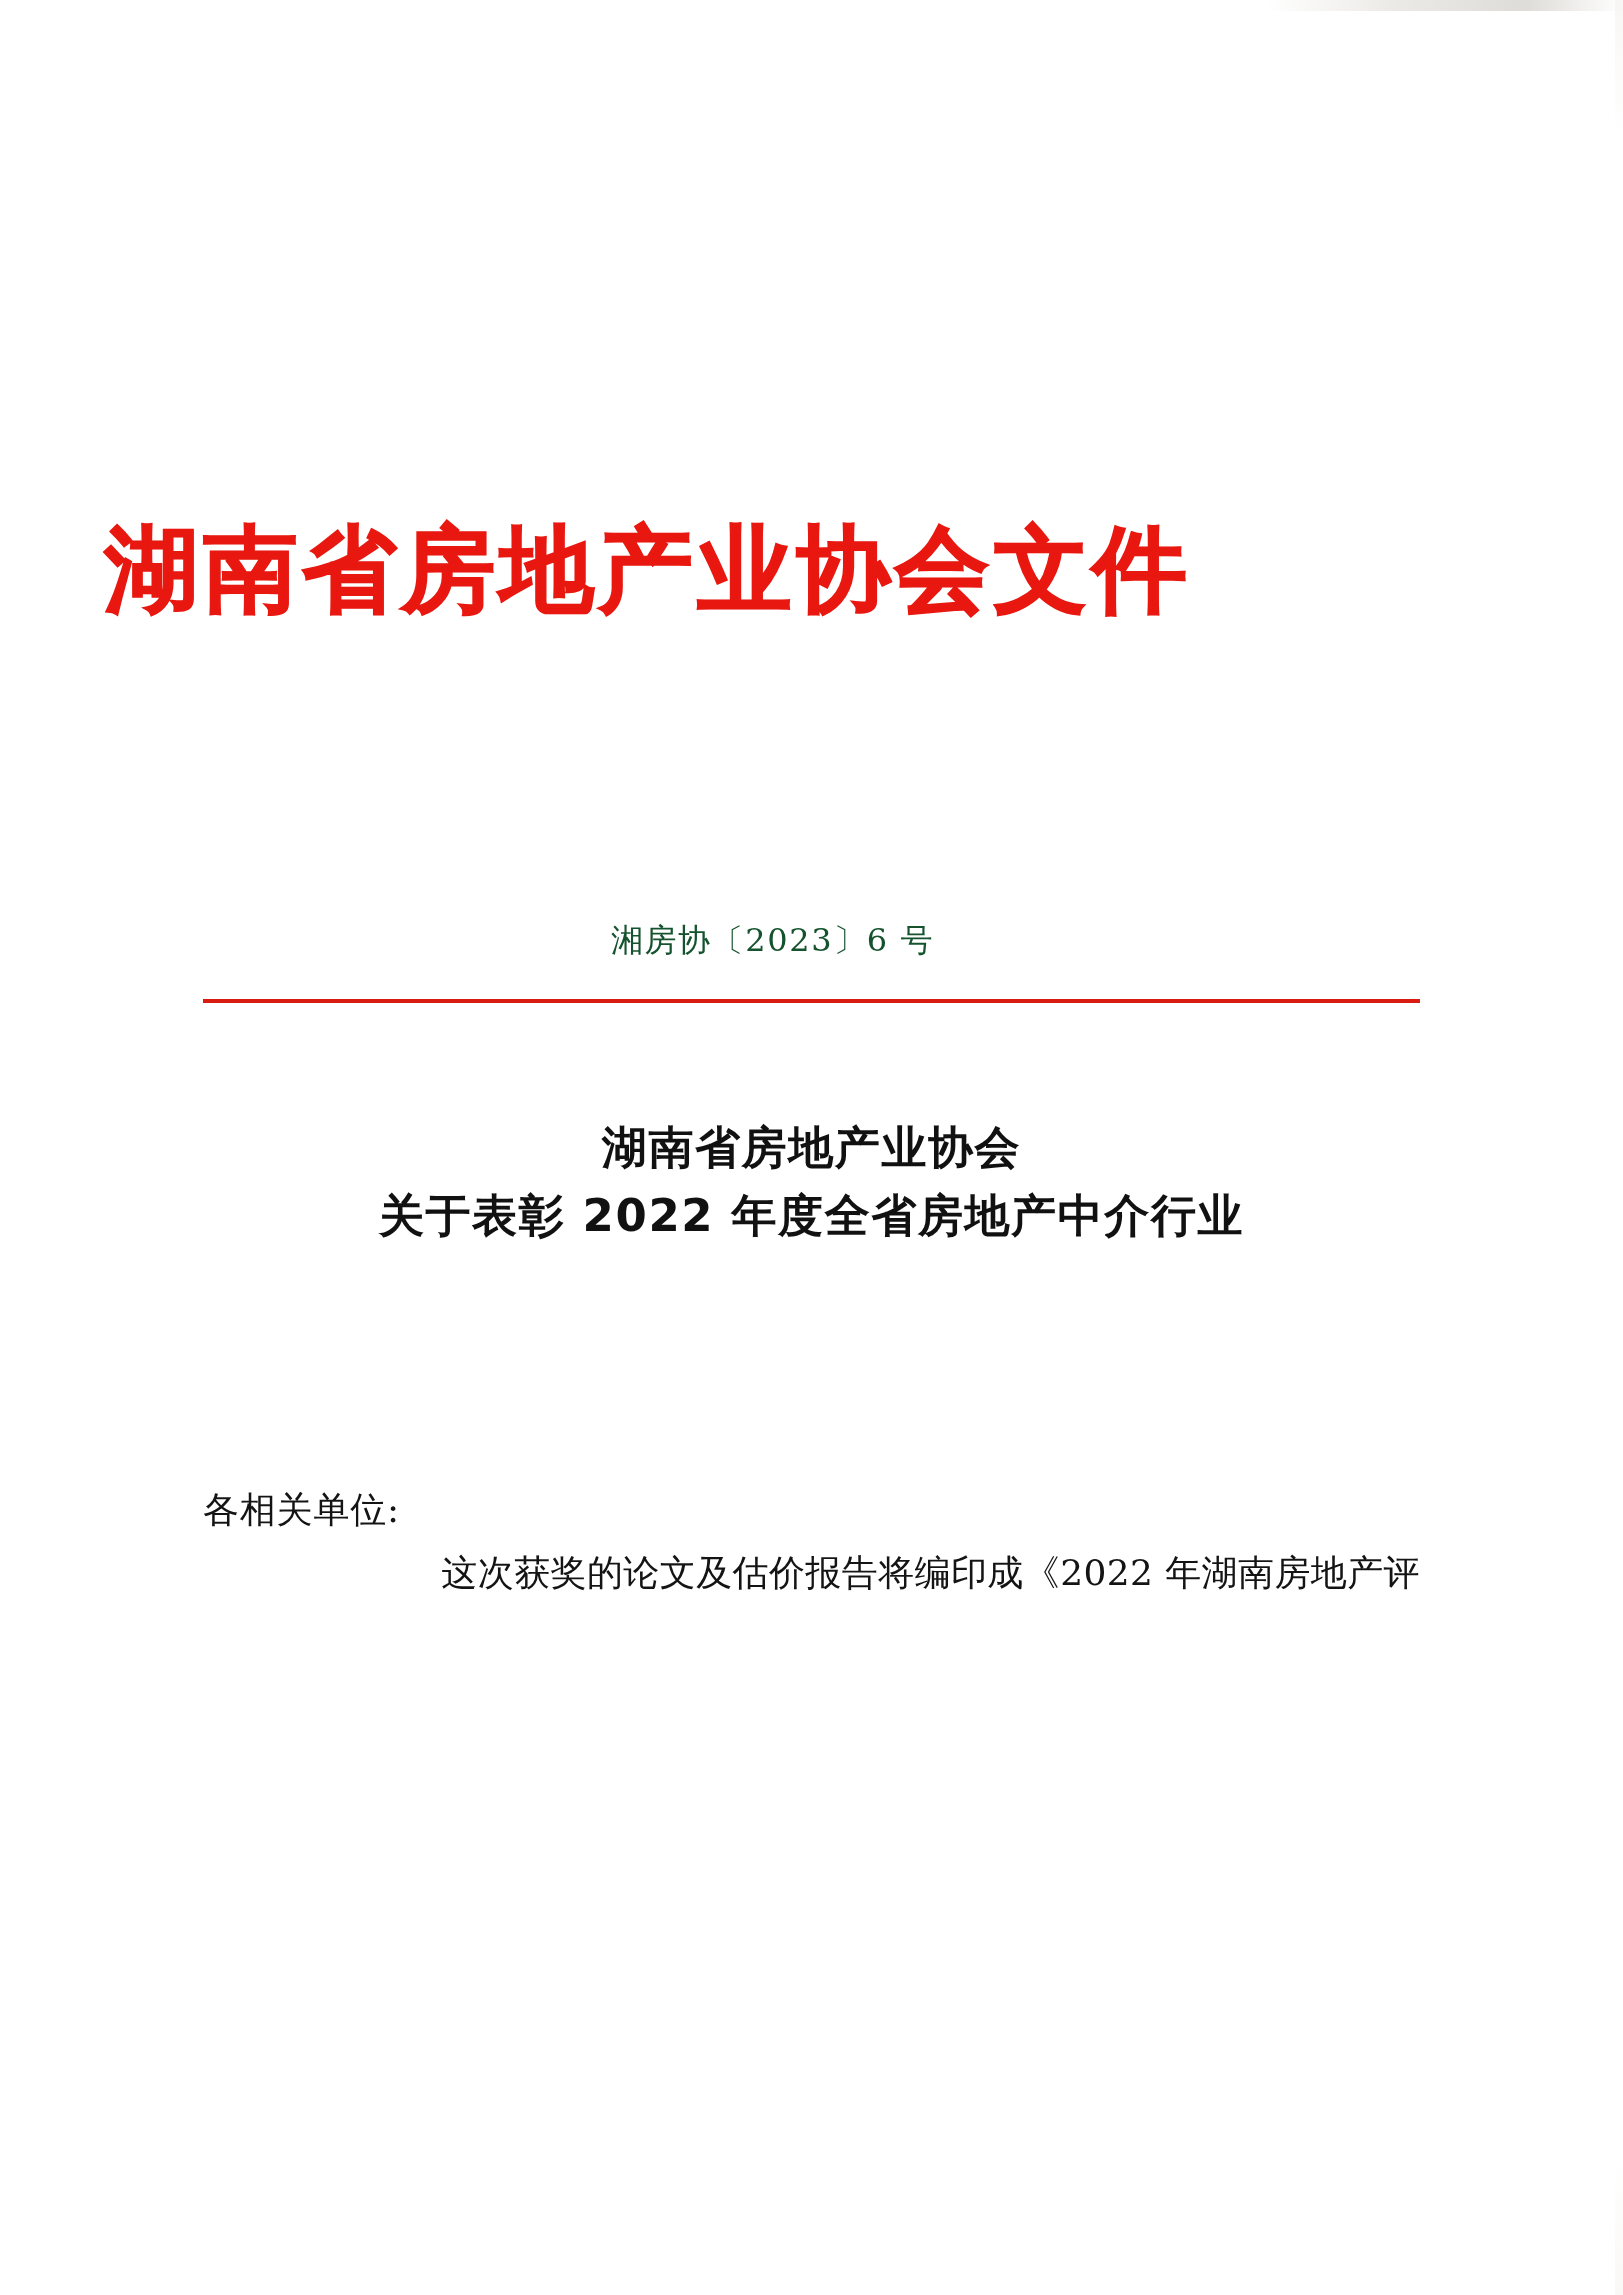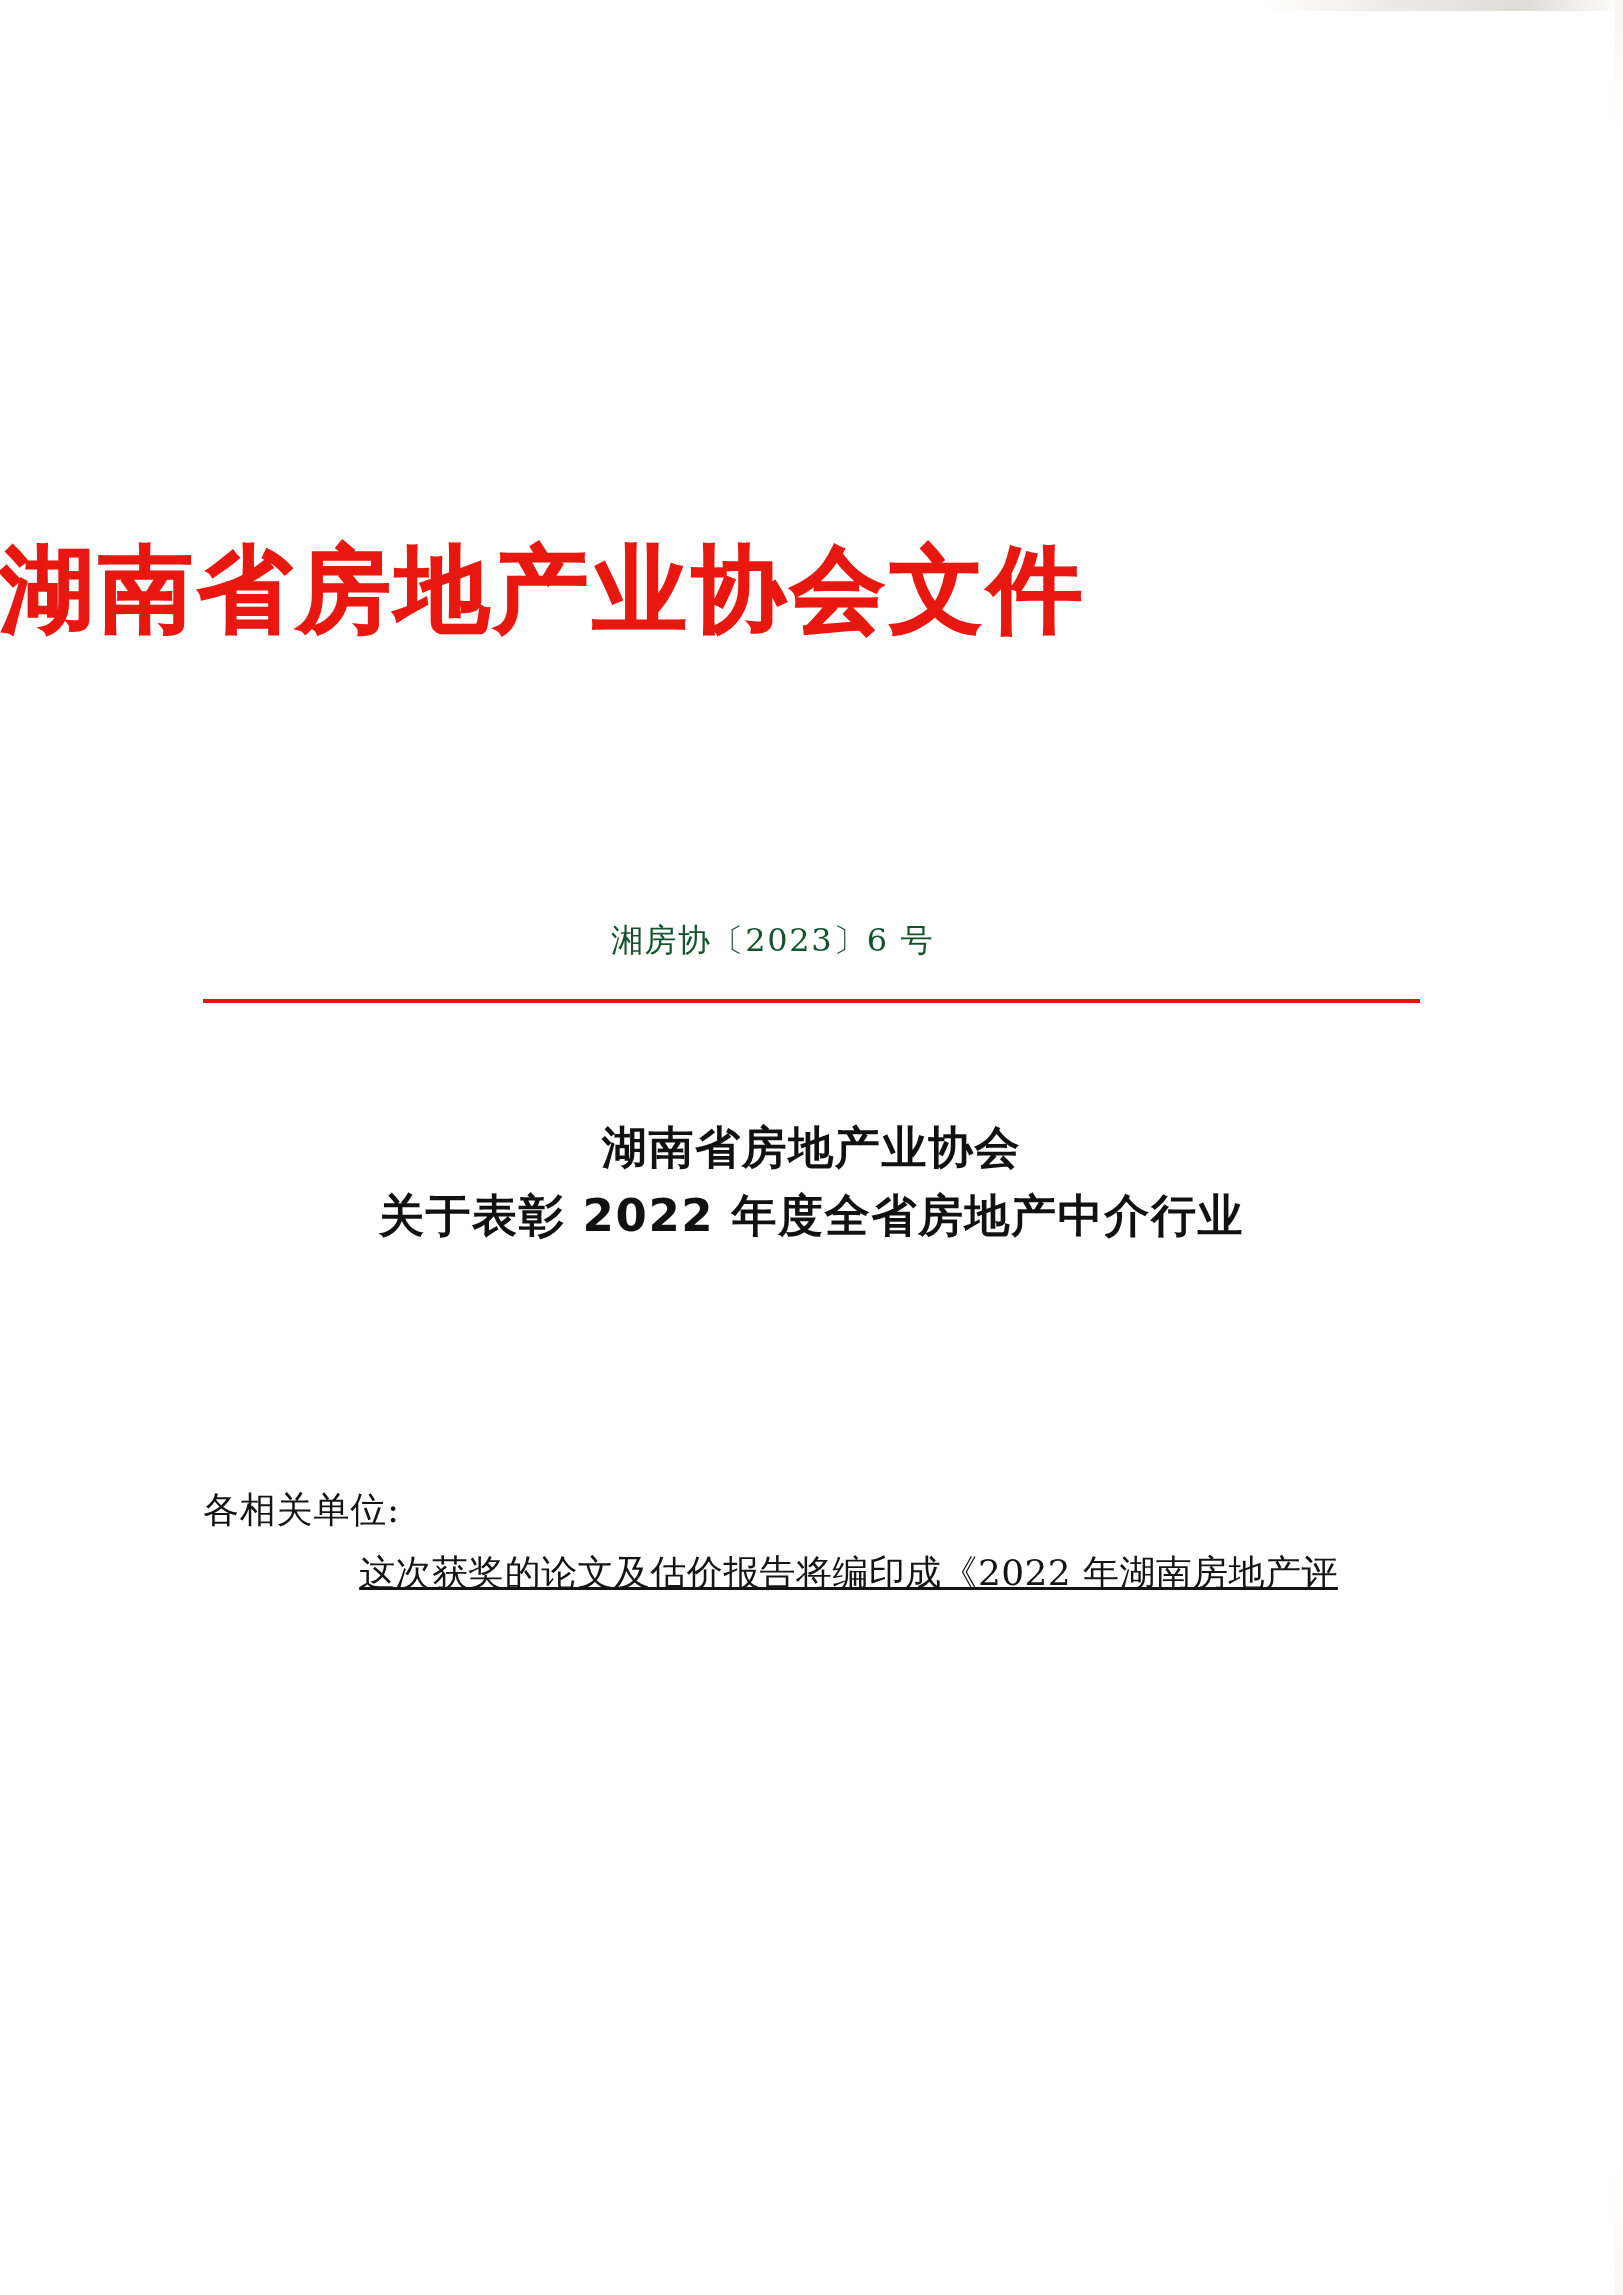--- a/index.html
+++ b/index.html
@@ -36,22 +36,23 @@
     position: absolute;
     left: 0; top: 0;
     width: 1623px;
     height: 2295px;
   }
 
   
   .masthead {
     position: absolute;
     left: 0;
-    top: 538px;
+    top: 518px;
     width: 1296px;
+    text-align: center;
   }
   .masthead-title {
     font-family: "DejaVu Sans", "Liberation Sans", sans-serif;
     font-weight: bold;
     font-size: 94px;
     line-height: 1.1;
     letter-spacing: 4.8px;
     color: #e8170f;
     -webkit-text-stroke: 1.6px #e8170f;
     text-shadow: 0 0 0.8px #e8170f;
@@ -113,21 +114,21 @@
     margin: 0 0 4.8px 0;
   }
   .para {
     margin: 0;
     text-indent: 74px;
     text-align: justify;
     text-justify: inter-ideograph;
     letter-spacing: 0.4px;
   }
   .para + .para { margin-top: 6.4px; }
-  .para:last-child { text-align: center; text-decoration: underline; }
+  .para:last-child { text-align: right; }
 </style>
 </head>
 <body>
 
 <div class="scan-edge-top"></div>
 <div class="scan-edge-right"></div>
 
 <div class="page">
 
   <div class="masthead">

